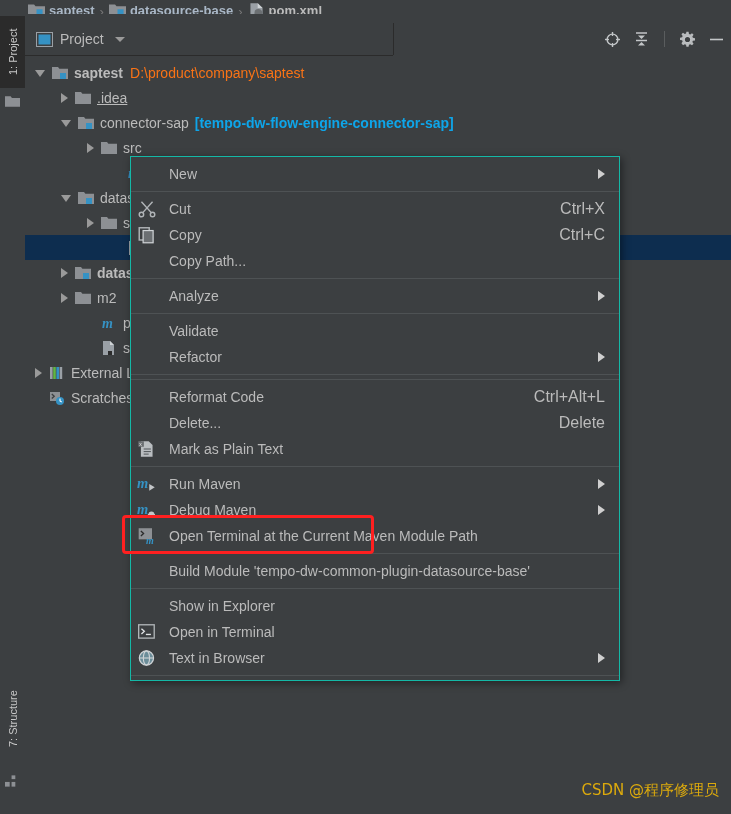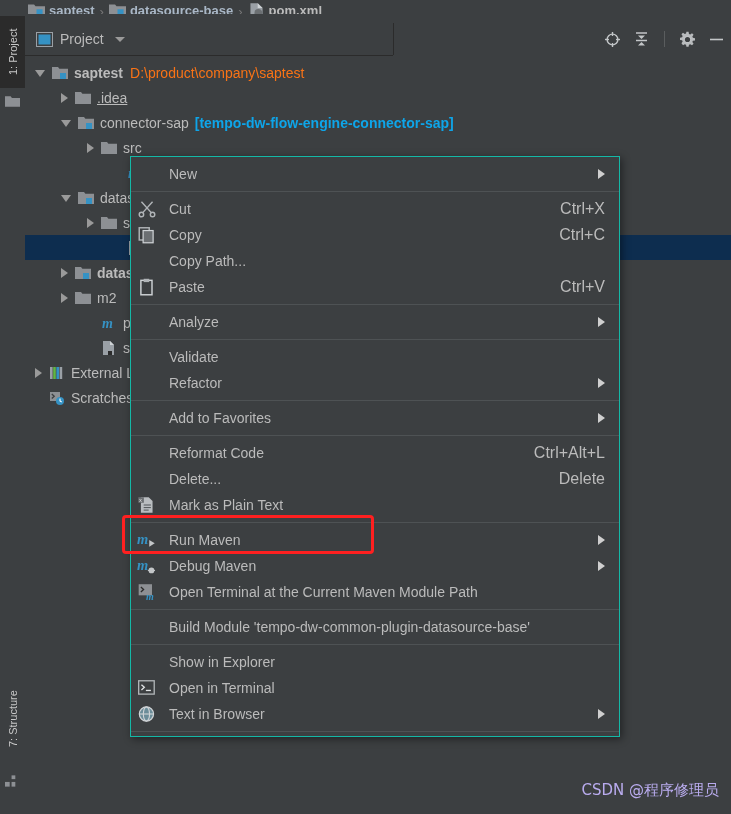--- a/index.html
+++ b/index.html
@@ -119,21 +119,21 @@
   
   .redbox{
     position:absolute;left:122px;top:515px;width:246px;height:33px;
     border:3px solid #ff2020;border-radius:4px;
     pointer-events:none;z-index:60;
   }
 
   
   .watermark{
     position:absolute;right:12px;bottom:14px;z-index:70;
-    font-size:15px;color:#c4b5fd;opacity:.92;
+    font-size:15px;color:#eab308;opacity:.92;
     font-family:"DejaVu Sans","Liberation Sans",sans-serif;
     white-space:nowrap;
   }
 </style>
 </head>
 <body>
 
 <div class="root">
 
   <div class="breadcrumb">
@@ -379,28 +379,20 @@
       </svg>
       <span class="mi-label">Copy</span>
       <span class="mi-acc">Ctrl+C</span>
     </div>
 
     <div class="mi">
       <span class="mi-ico blank"></span>
       <span class="mi-label">Copy Path...</span>
     </div>
 
-    <div class="mi">
-      <svg class="mi-ico" viewBox="0 0 18 16">
-        <rect x="3.5" y="2" width="10" height="13" fill="none" stroke="#cfd3d6" stroke-width="1.3"></rect>
-        <rect x="6" y="0.6" width="5" height="3" fill="#b0b4b7"></rect>
-      </svg>
-      <span class="mi-label">Paste</span>
-      <span class="mi-acc">Ctrl+V</span>
-    </div>
 
     <div class="msep"></div>
 
 
     <div class="mi">
       <span class="mi-ico blank"></span>
       <span class="mi-label">Analyze</span>
       <span class="mi-arrow"></span>
     </div>
 
@@ -412,25 +404,20 @@
     </div>
 
     <div class="mi">
       <span class="mi-ico blank"></span>
       <span class="mi-label">Refactor</span>
       <span class="mi-arrow"></span>
     </div>
 
     <div class="msep"></div>
 
-    <div class="mi">
-      <span class="mi-ico blank"></span>
-      <span class="mi-label">Add to Favorites</span>
-      <span class="mi-arrow"></span>
-    </div>
 
     <div class="msep"></div>
 
     <div class="mi">
       <span class="mi-ico blank"></span>
       <span class="mi-label">Reformat Code</span>
       <span class="mi-acc">Ctrl+Alt+L</span>
     </div>
 
 

